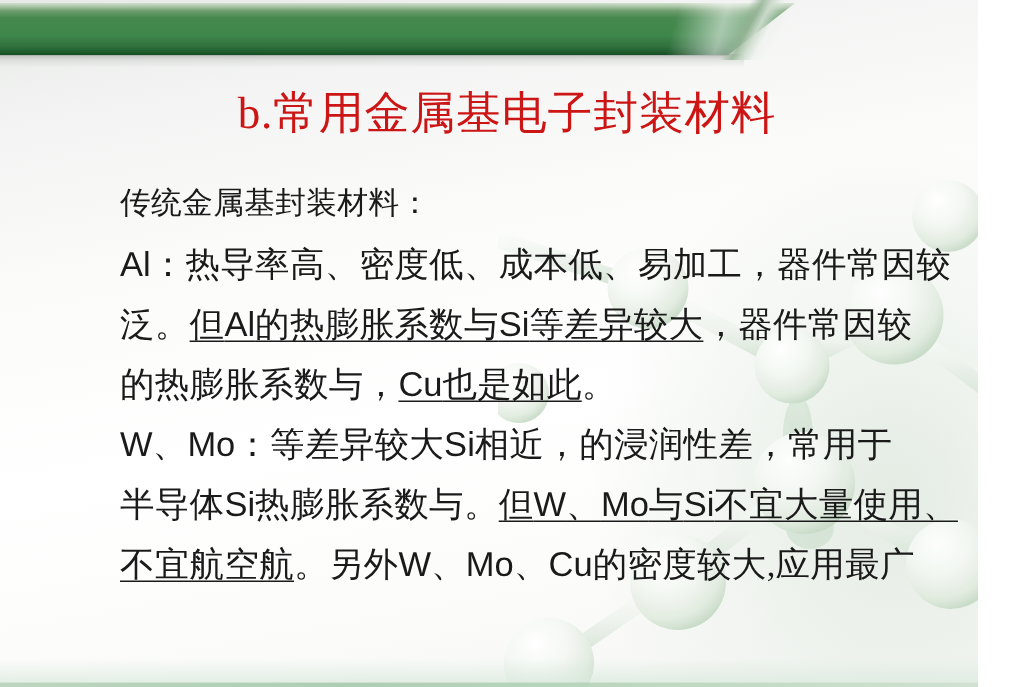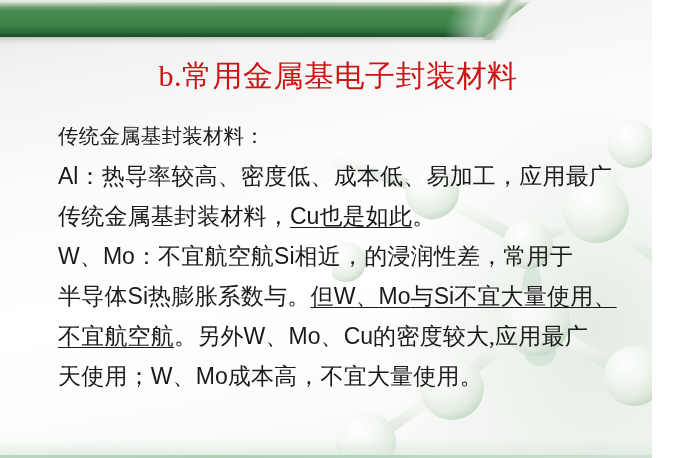--- a/index.html
+++ b/index.html
@@ -117,21 +117,21 @@
     font-family: "Liberation Serif", "DejaVu Serif", serif;
     font-size: 30px;
     line-height: 40px;
     letter-spacing: 0.5px;
     white-space: nowrap;
   }
 
   
   .body-block {
     position: absolute;
-    left: 58px;
+    left: 80px;
     top: 116px;
     width: 560px;
   }
   .line {
     color: #1a1a1a;
     font-family: "Liberation Serif", "DejaVu Serif", serif;
     font-size: 23px;
     line-height: 40px;
     height: 40px;
     white-space: nowrap;
@@ -211,24 +211,24 @@
     <div class="topbar-shadow"></div>
     <div class="topbar"></div>
     <div class="topbar-bevel"></div>
     <div class="topbar-diag"></div>
   </div>
 
   <div class="title">b.常用金属基电子封装材料</div>
 
   <div class="body-block" id="body-block">
       <div class="line small"><span>传统金属基封装材料：</span></div>
-      <div class="line"><span class="latin">Al</span><span>：热导率较高、密度低、成本低、易加工，应用最广</span></div>
-      <div class="line"><span>传统金属基封装材料，</span><span class="u latin">Cu</span><span class="u">也是如此</span><span>。</span></div>
-      <div class="line"><span class="latin">W</span><span>、</span><span class="latin">Mo</span><span>：不宜航空航</span><span class="latin">Si</span><span>相近，的浸润性差，常用于</span></div>
+      <div class="line"><span class="latin">Al</span><span>：热导率高、密度低、成本低、易加工，器件常因较</span></div>
+      <div class="line"><span>泛。</span><span class="u">但</span><span class="u latin">Al</span><span class="u">的热膨胀系数与</span><span class="u latin">Si</span><span class="u">等差异较大</span><span>，器件常因较</span></div>
+      <div class="line"><span>的热膨胀系数与，</span><span class="u latin">Cu</span><span class="u">也是如此</span><span>。</span></div>
+      <div class="line"><span class="latin">W</span><span>、</span><span class="latin">Mo</span><span>：等差异较大</span><span class="latin">Si</span><span>相近，的浸润性差，常用于</span></div>
       <div class="line"><span>半导体</span><span class="latin">Si</span><span>热膨胀系数与。</span><span class="u">但</span><span class="u latin">W</span><span class="u">、</span><span class="u latin">Mo</span><span class="u">与</span><span class="u latin">Si</span><span class="u">不宜大量使用、</span></div>
       <div class="line"><span class="u">不宜航空航</span><span>。另外</span><span class="latin">W</span><span>、</span><span class="latin">Mo</span><span>、</span><span class="latin">Cu</span><span>的密度较大,应用最广</span></div>
-      <div class="line"><span>天使用；</span><span class="latin">W</span><span>、</span><span class="latin">Mo</span><span>成本高，不宜大量使用。</span></div>
     </div>
 
   <div class="bg-bottomfade"></div>
   <div class="bg-bottomline"></div>
 
 </div>
 
 </body></html>

